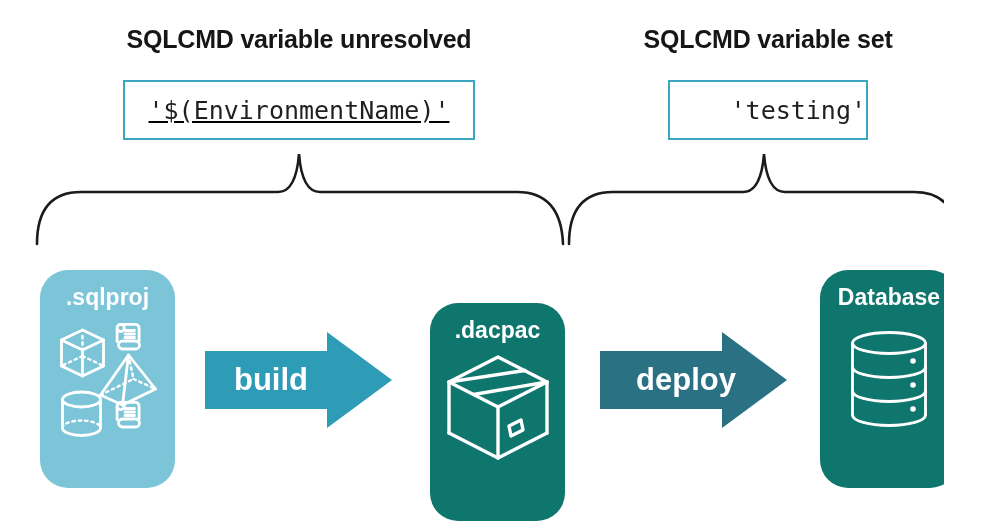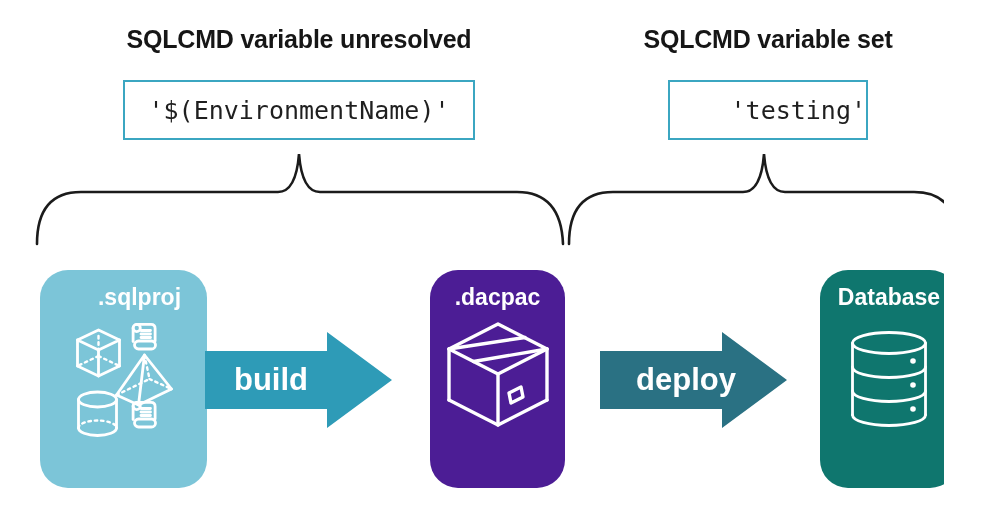--- a/index.html
+++ b/index.html
@@ -46,39 +46,39 @@
   .sb{fill:none;stroke:currentColor;stroke-width:3.4;stroke-linecap:round;stroke-linejoin:round;}
 </style>
 </head>
 <body>
 
 <div class="canvas" style="background-color: rgb(255, 255, 255);">
 
   <div class="heading heading-left" style="color: rgb(22, 22, 22);">SQLCMD variable unresolved</div>
   <div class="heading heading-right" style="color: rgb(22, 22, 22);">SQLCMD variable set</div>
 
-  <div class="codebox codebox-left" style="border-color: rgb(59, 166, 193);">
+  <div class="codebox codebox-left" style="border-color: rgb(59, 166, 193); text-decoration: underline;">
     <span class="code" style="color: rgb(31, 31, 31);">'$(EnvironmentName)'</span>
   </div>
   <div class="codebox codebox-right" style="border-color: rgb(59, 166, 193); justify-content: flex-end;">
     <span class="code" style="color: rgb(31, 31, 31);">'testing'</span>
   </div>
 
   <div class="brace" style="left: 35px; color: rgb(27, 27, 27);">
     <svg width="530" height="96" viewBox="0 0 530 96">
       <path d="M2,94 Q2,42 46,42 H243 Q261,42 264,4 Q267,42 285,42 H482 Q526,42 528,94" fill="none" stroke="currentColor" stroke-width="2.6" stroke-linecap="round"></path>
     </svg>
   </div>
   <div class="brace" style="left: 567px; color: rgb(27, 27, 27);">
     <svg width="393" height="96" viewBox="0 0 393 96">
       <path d="M2,94 Q2,42 46,42 H176 Q194,42 197,4 Q200,42 218,42 H347 Q391,42 391,94" fill="none" stroke="currentColor" stroke-width="2.6" stroke-linecap="round"></path>
     </svg>
   </div>
 
-  <div class="card card-sqlproj" style="background-color: rgb(124, 197, 216); padding-left: 32px;">
+  <div class="card card-sqlproj" style="background-color: rgb(124, 197, 216);">
     <div class="card-title" style="color: rgb(255, 255, 255);">.sqlproj</div>
     <div class="card-icon icon-sqlproj" style="color: rgb(255, 255, 255);">
       <svg width="95" height="120" viewBox="0 0 95 120">
         <defs>
           <g id="scroll-shape">
             <circle class="s" cx="5.2" cy="6" r="3.6"></circle>
             <path class="s" d="M5.2,2.4 H19.5 Q23.6,2.4 23.6,6.5 V19"></path>
             <path class="s" d="M1.6,6 V19.5"></path>
             <rect class="s" x="3" y="19" width="21" height="8" rx="4"></rect>
             <path class="s" d="M9.5,8.5 H19 M9.5,12 H19 M9.5,15.5 H19" stroke-width="2"></path>
@@ -112,21 +112,21 @@
     </div>
   </div>
 
   <div class="arrow arrow-build" style="color: rgb(46, 155, 183);">
     <svg width="187" height="96" viewBox="0 0 187 96">
       <polygon points="0,19 122,19 122,0 187,48 122,96 122,77 0,77" fill="currentColor"></polygon>
     </svg>
     <div class="arrow-label" style="color: rgb(255, 255, 255);">build</div>
   </div>
 
-  <div class="card card-dacpac" style="background-color: #4c1d95;">
+  <div class="card card-dacpac" style="background-color: #0f766e; margin-top: 33px;">
     <div class="card-title" style="color: rgb(255, 255, 255);">.dacpac</div>
     <div class="card-icon icon-dacpac" style="color: rgb(255, 255, 255);">
       <svg width="104" height="126" viewBox="0 0 104 126">
         <path class="sb" d="M52,3 L101,28 L52,53 L3,28 Z"></path>
         <path class="sb" d="M3,28 V79 M52,53 V104 M101,28 V79"></path>
         <path class="sb" d="M3,79 L52,104 L101,79"></path>
         <path class="sb" d="M3,28 L79,16.5 M27.5,40.5 L101,28"></path>
         <path class="sb" d="M63,72 L75,66 L77,76 L65,82 Z" stroke-width="3"></path>
       </svg>
     </div>

